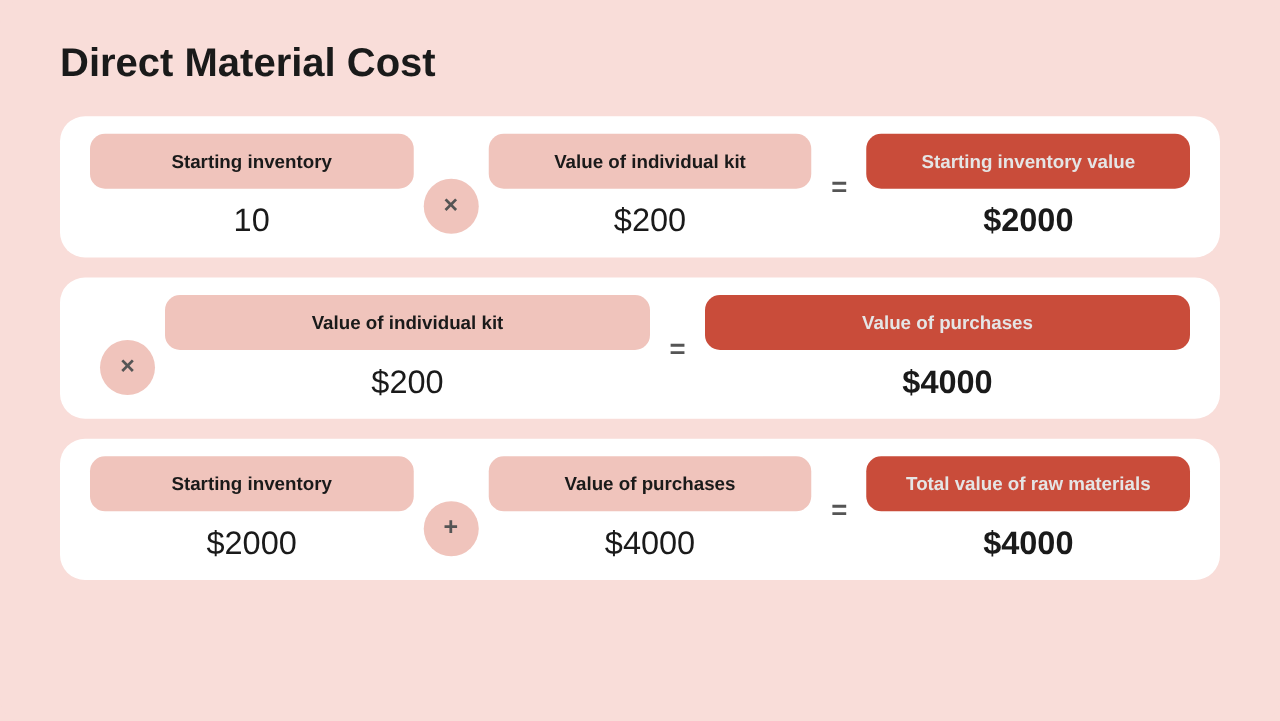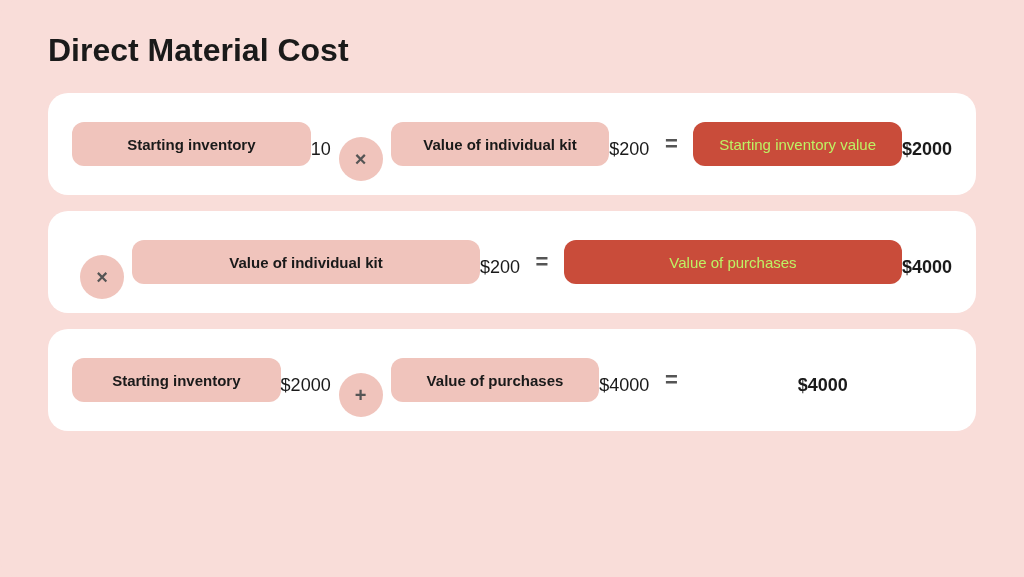--- a/index.html
+++ b/index.html
@@ -35,20 +35,21 @@
       padding: 14px 24px;
       margin-bottom: 16px;
       display: flex;
       align-items: center;
       gap: 0;
     }
 
     .cell {
       flex: 1;
       display: flex;
+      flex-direction: column;
       align-items: center;
       justify-content: center;
     }
 
     .cell-label {
       background-color: #f0c4bc;
       border-radius: 12px;
       padding: 8px 16px;
       font-size: 15px;
       font-weight: 600;
@@ -56,26 +57,26 @@
       text-align: center;
       width: 100%;
       min-height: 44px;
       display: flex;
       align-items: center;
       justify-content: center;
     }
 
     .cell-label.accent {
       background-color: #c94c3a;
-      color: #bef264;
-      font-weight: 400;
+      color: #e5e5e5;
+      font-weight: 700;
     }
 
     .cell-value {
-      font-size: 18px;
+      font-size: 26px;
       font-weight: 400;
       color: #1a1a1a;
       margin-top: 10px;
       text-align: center;
     }
 
     .cell-value.bold {
       font-weight: 900;
     }
 
@@ -156,18 +157,19 @@
             <div class="cell-label">Starting inventory</div>
             <div class="cell-value">$2000</div>
           </div>
           <div class="operator">+</div>
           <div class="cell">
             <div class="cell-label">Value of purchases</div>
             <div class="cell-value">$4000</div>
           </div>
           <div class="equals-sign">=</div>
           <div class="cell">
+            <div class="cell-label accent">Total value of raw materials</div>
             <div class="cell-value bold">$4000</div>
           </div>
         </div>
       </div>
     </div>
 </div>
 
 </body></html>

